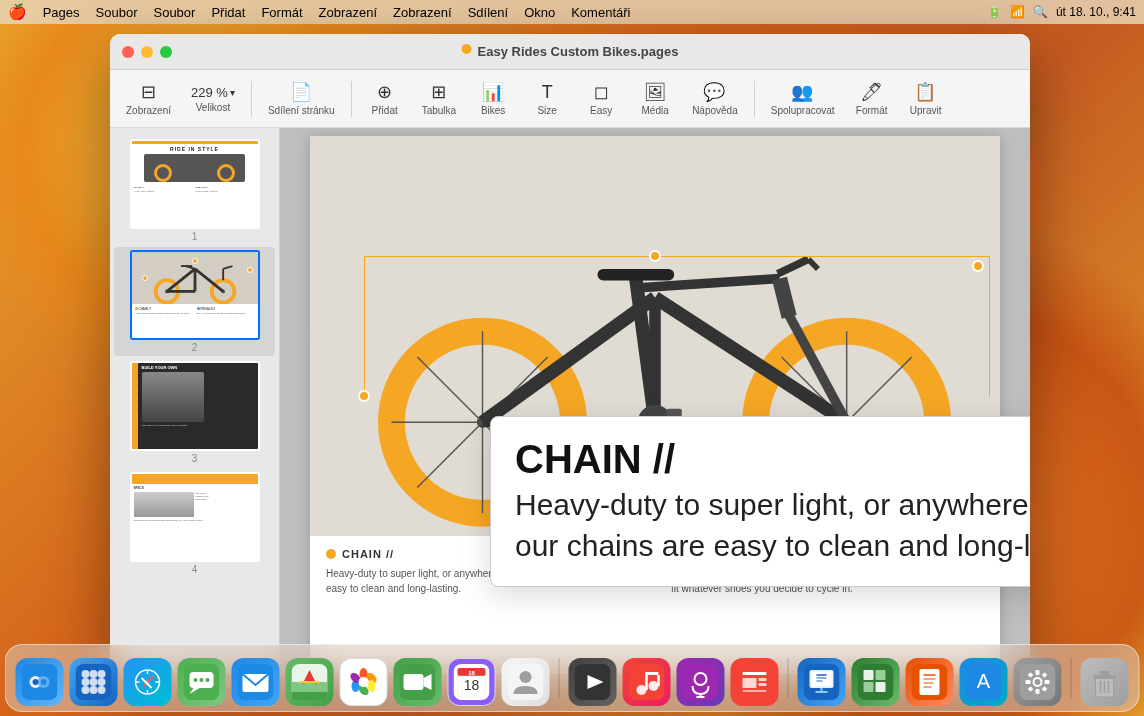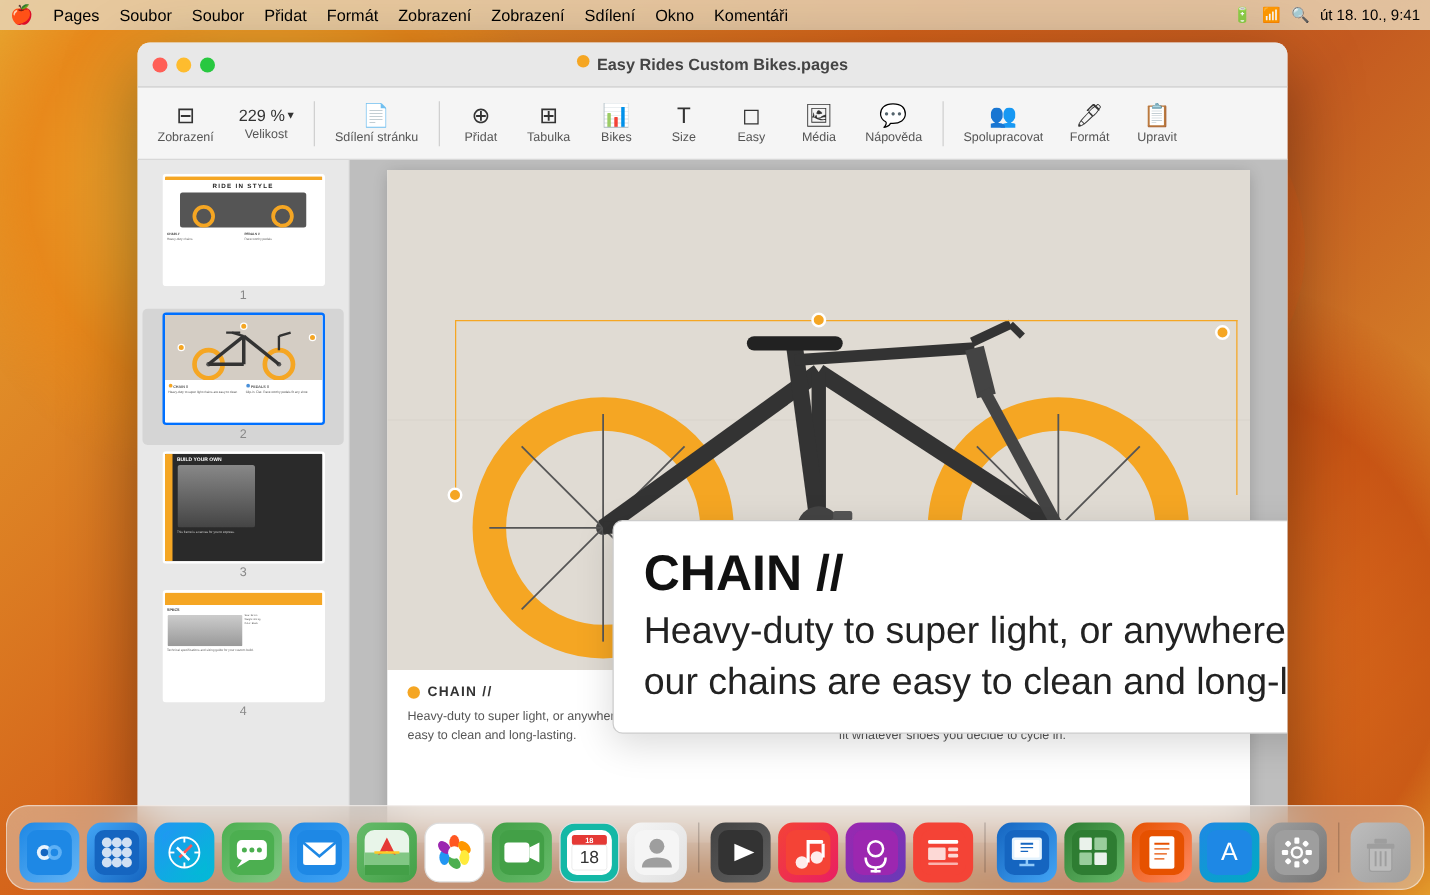--- a/index.html
+++ b/index.html
@@ -782,21 +782,21 @@
       <circle cx="18" cy="18" r="5" fill="white"></circle>
     </svg>
   </div>
   <div class="dock-icon" style="background:linear-gradient(135deg,#43a047,#66bb6a);">
     <svg width="36" height="36" viewBox="0 0 36 36">
       <rect width="36" height="36" rx="8" fill="#43a047"></rect>
       <rect x="4" y="10" width="20" height="16" rx="3" fill="white"></rect>
       <polygon points="24,14 32,10 32,26 24,22" fill="white"></polygon>
     </svg>
   </div>
-  <div class="dock-icon" style="background:#14b8a6;border:1px solid #ddd;">
+  <div class="dock-icon" style="background:#8b5cf6;border:1px solid #ddd;">
     <svg width="36" height="36" viewBox="0 0 36 36">
       <rect width="36" height="36" rx="8" fill="white"></rect>
       <rect x="4" y="4" width="28" height="8" rx="2" fill="#e53935"></rect>
       <text x="18" y="10.5" text-anchor="middle" font-size="6" fill="white" font-weight="bold">18</text>
       <rect x="4" y="12" width="28" height="20" rx="2" fill="white" stroke="#e0e0e0" stroke-width="0.5"></rect>
       <text x="18" y="26" text-anchor="middle" font-size="14" fill="#333" font-weight="300">18</text>
     </svg>
   </div>
   <div class="dock-icon" style="background:linear-gradient(135deg,#f5f5f5,#e0e0e0);">
     <svg width="36" height="36" viewBox="0 0 36 36">

